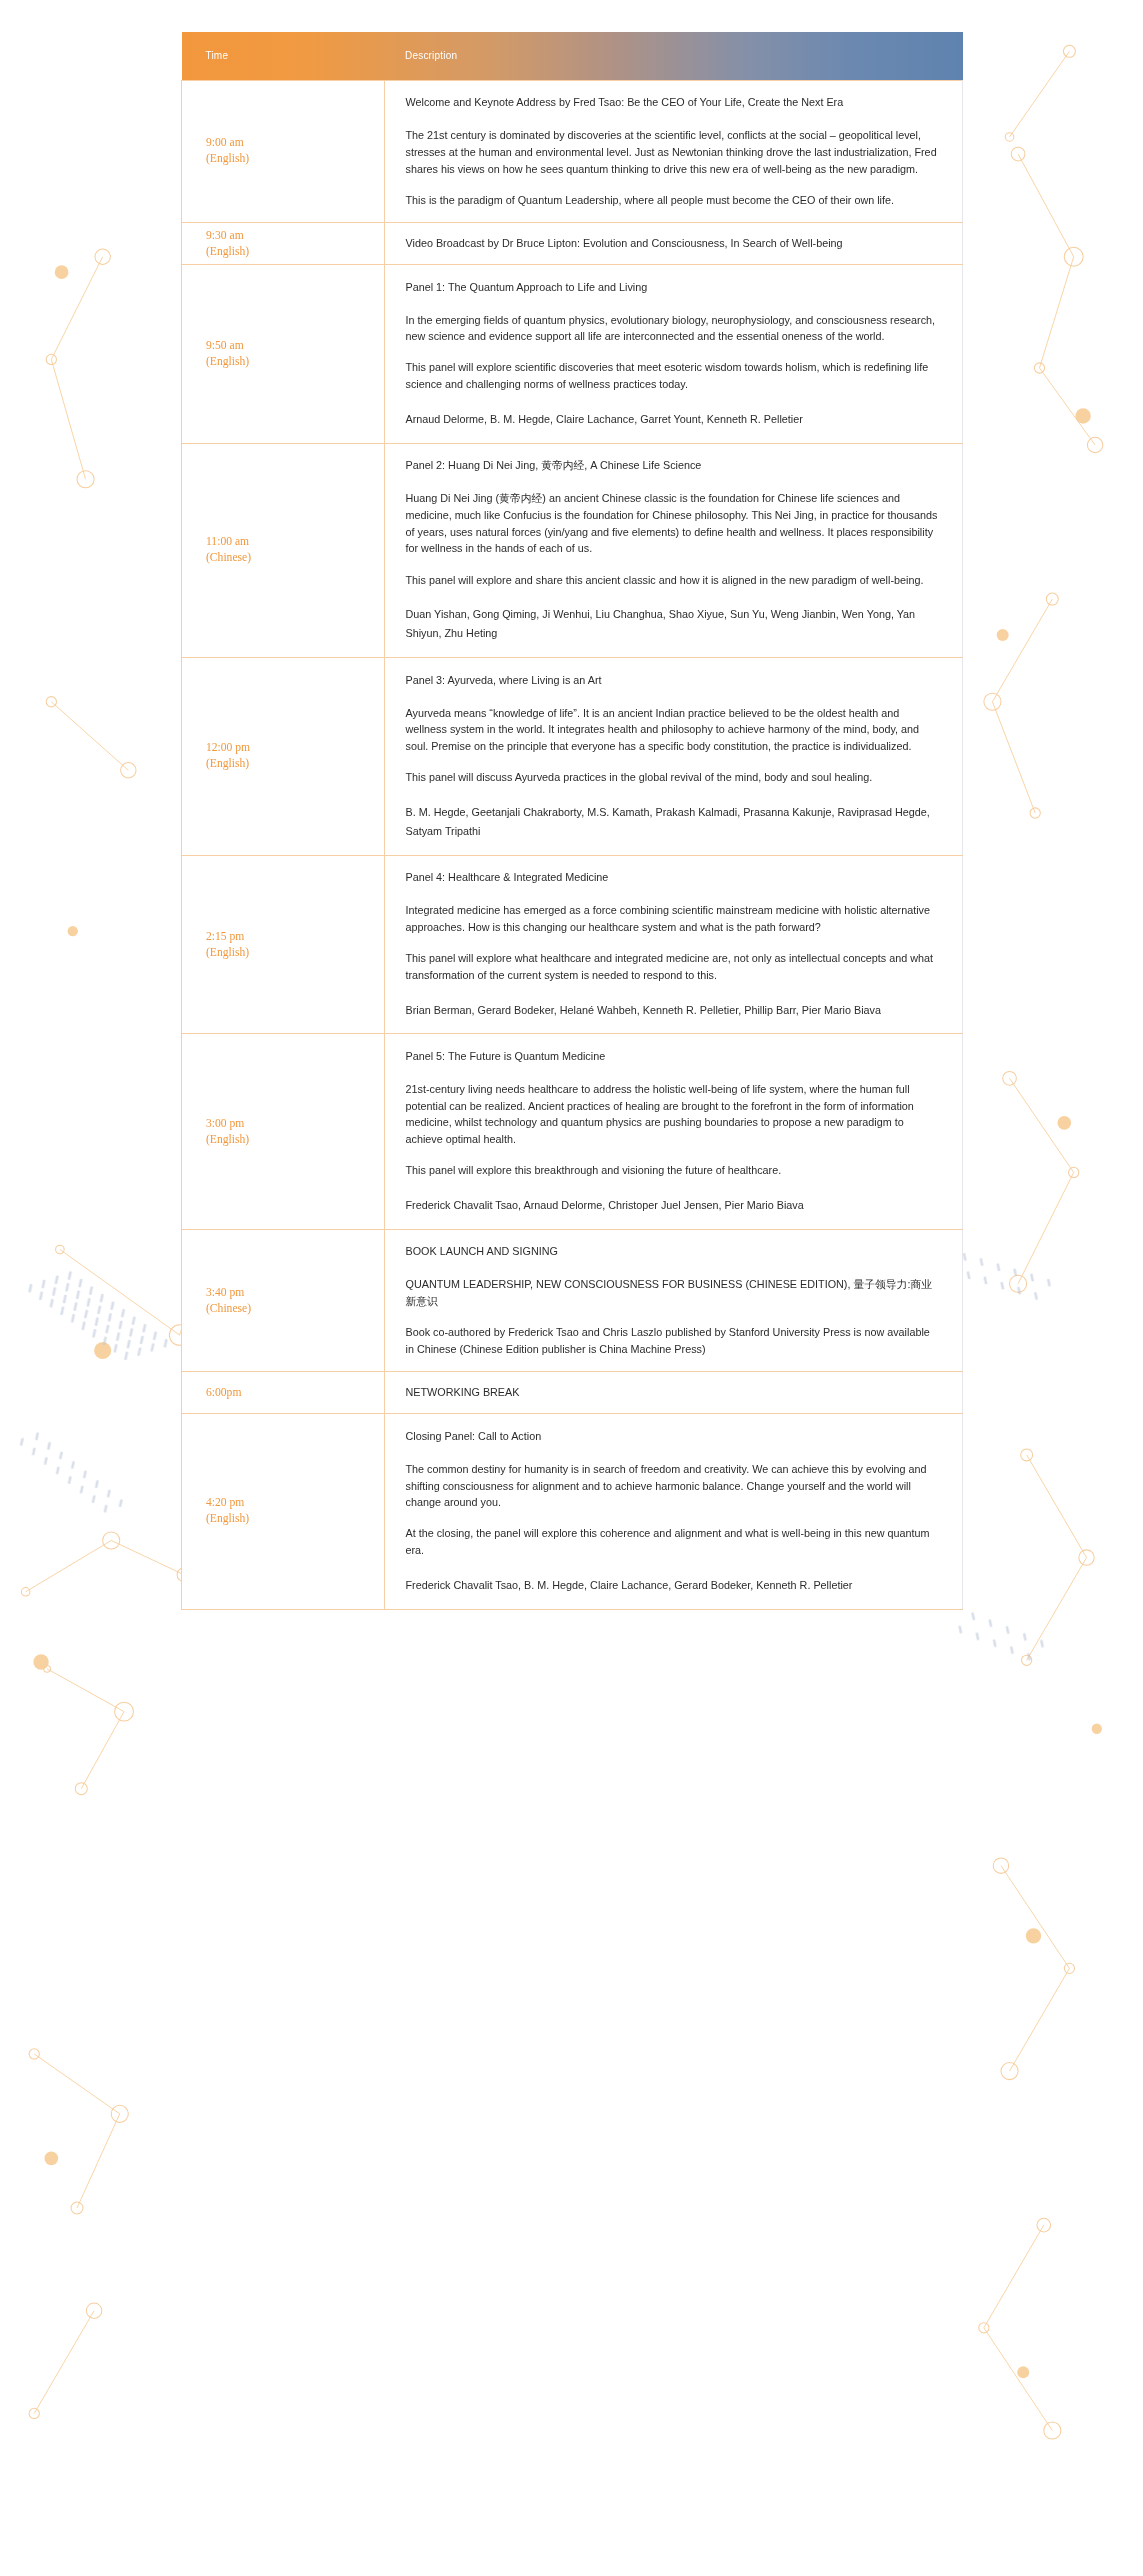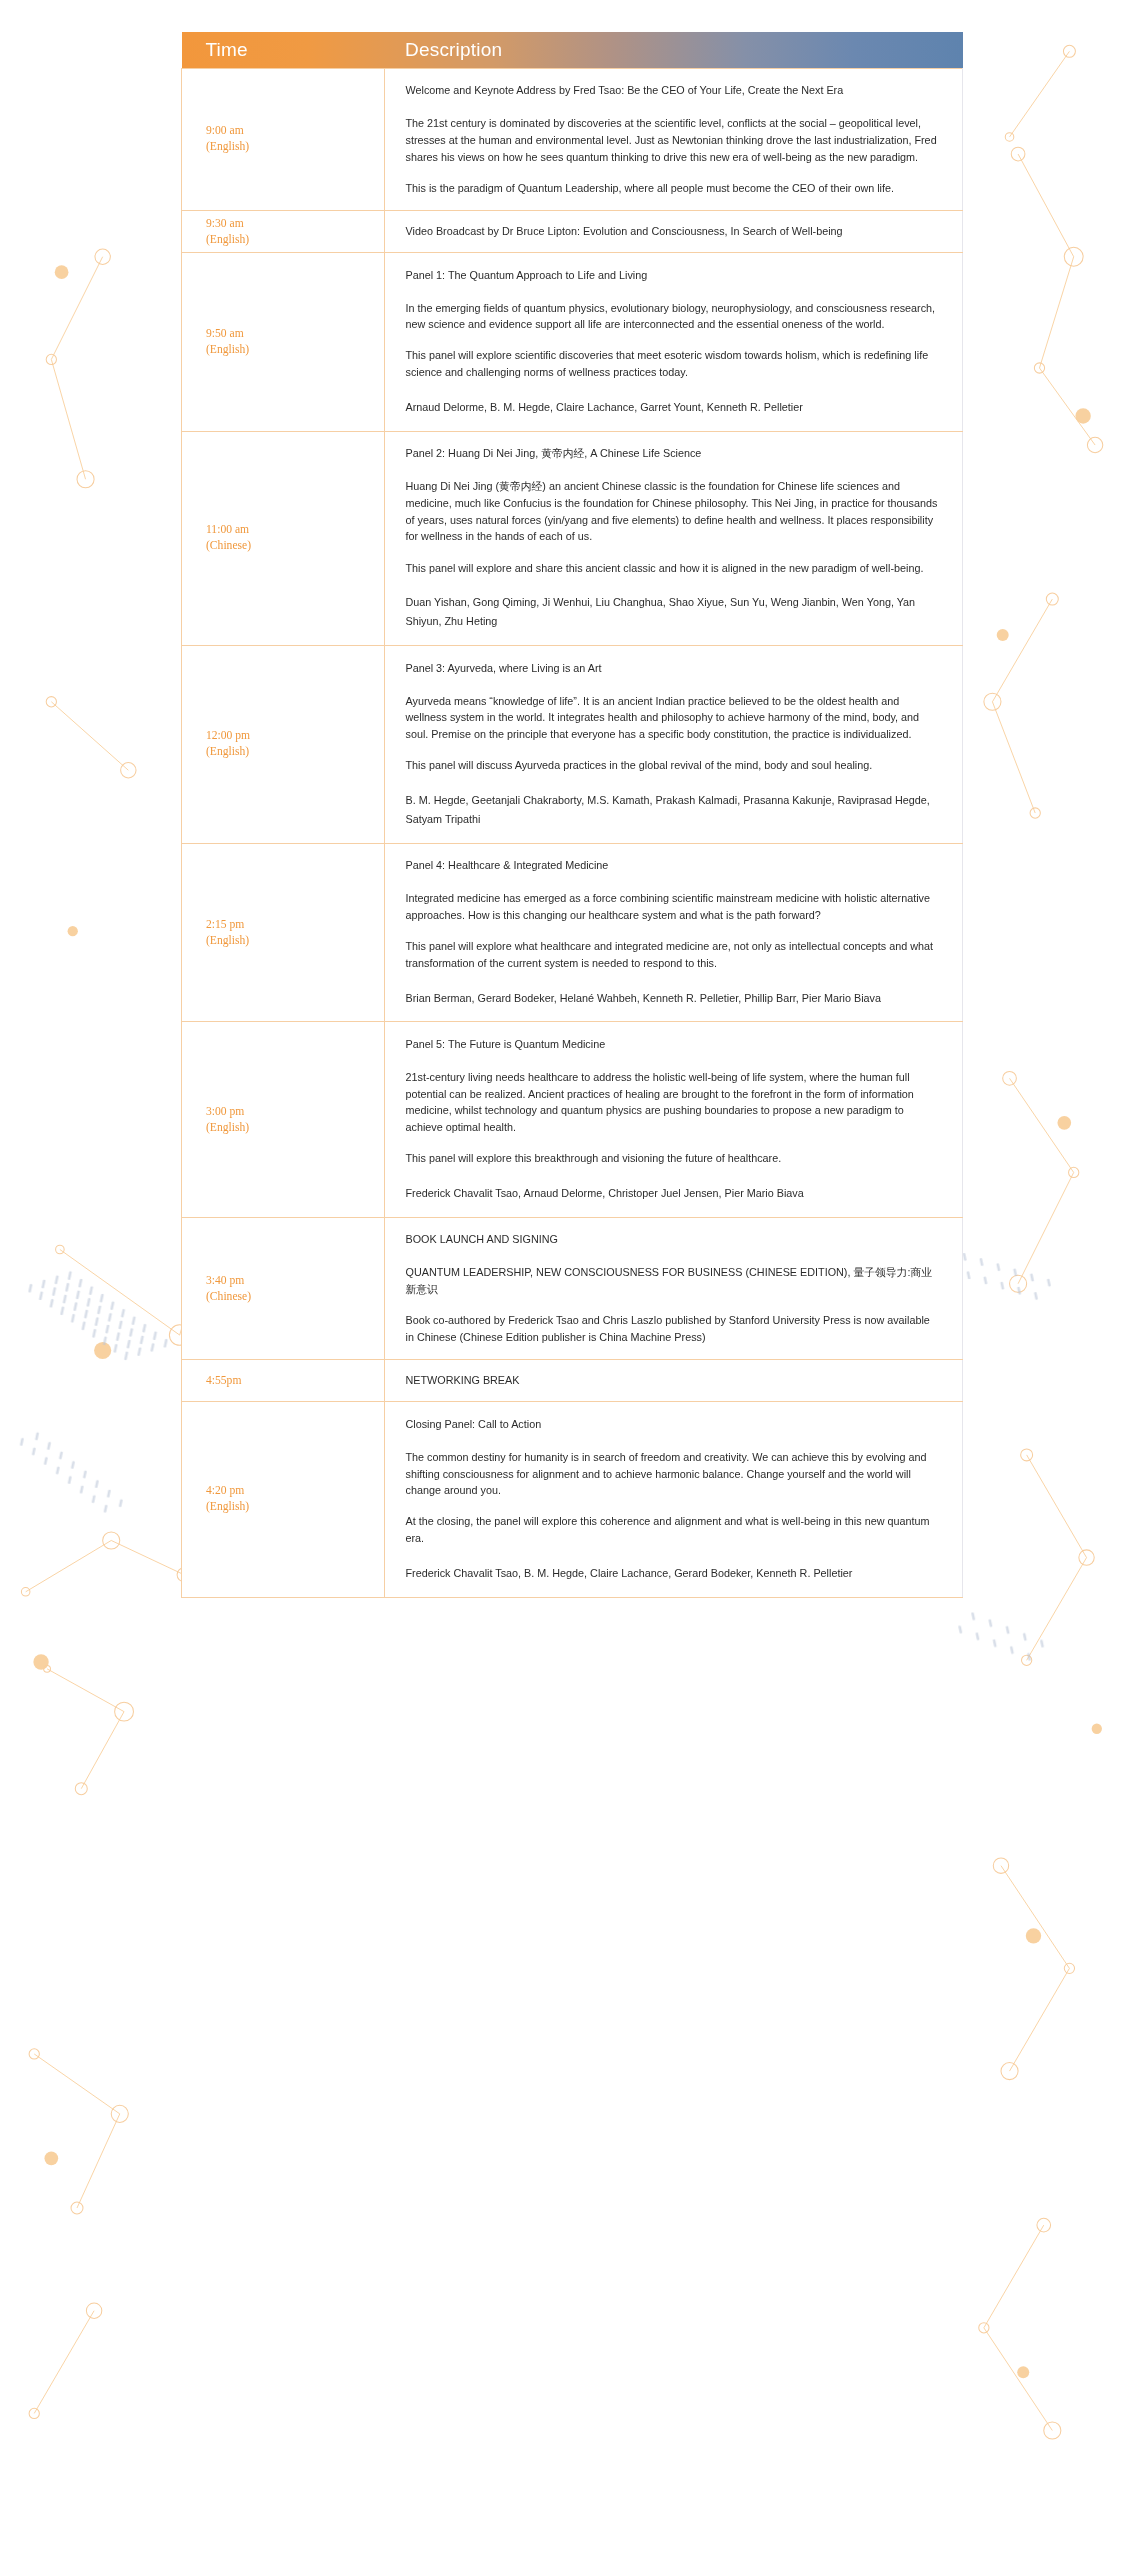--- a/index.html
+++ b/index.html
@@ -36,24 +36,24 @@
   table.schedule {
     width: 781px;
     border-collapse: collapse;
     background: rgba(255,255,255,0.96);
     table-layout: fixed;
   }
   table.schedule col.c-time  { width: 203px; }
   table.schedule col.c-desc  { width: 578px; }
 
   thead th {
-    height: 36px;
+    height: 48px;
     padding: 0 0 0 0;
     font-weight: normal;
-    font-size: 19px;
+    font-size: 10px;
     color: #ffffff;
     text-align: left;
     vertical-align: middle;
     border: none;
     letter-spacing: 0.2px;
   }
   thead tr {
     background: linear-gradient(90deg,
         #f2973c 0%,
         #f09a43 16%,
@@ -355,21 +355,21 @@
           <tr>
             <td class="time">3:40 pm
 (Chinese)</td>
             <td class="desc">
               <p class="lead">BOOK LAUNCH AND SIGNING</p>
               <p>QUANTUM LEADERSHIP, NEW CONSCIOUSNESS FOR BUSINESS (CHINESE EDITION), 量子领导力:商业新意识</p>
               <p>Book co-authored by Frederick Tsao and Chris Laszlo published by Stanford University Press is now available in Chinese (Chinese Edition publisher is China Machine Press)</p>
             </td>
           </tr>
           <tr class="compact">
-            <td class="time">4:55pm</td>
+            <td class="time">6:00pm</td>
             <td class="desc">
               <p class="lead single">NETWORKING BREAK</p>
             </td>
           </tr>
           <tr>
             <td class="time">4:20 pm
 (English)</td>
             <td class="desc">
               <p class="lead">Closing Panel: Call to Action</p>
               <p>The common destiny for humanity is in search of freedom and creativity. We can achieve this by evolving and shifting consciousness for alignment and to achieve harmonic balance. Change yourself and the world will change around you.</p>

